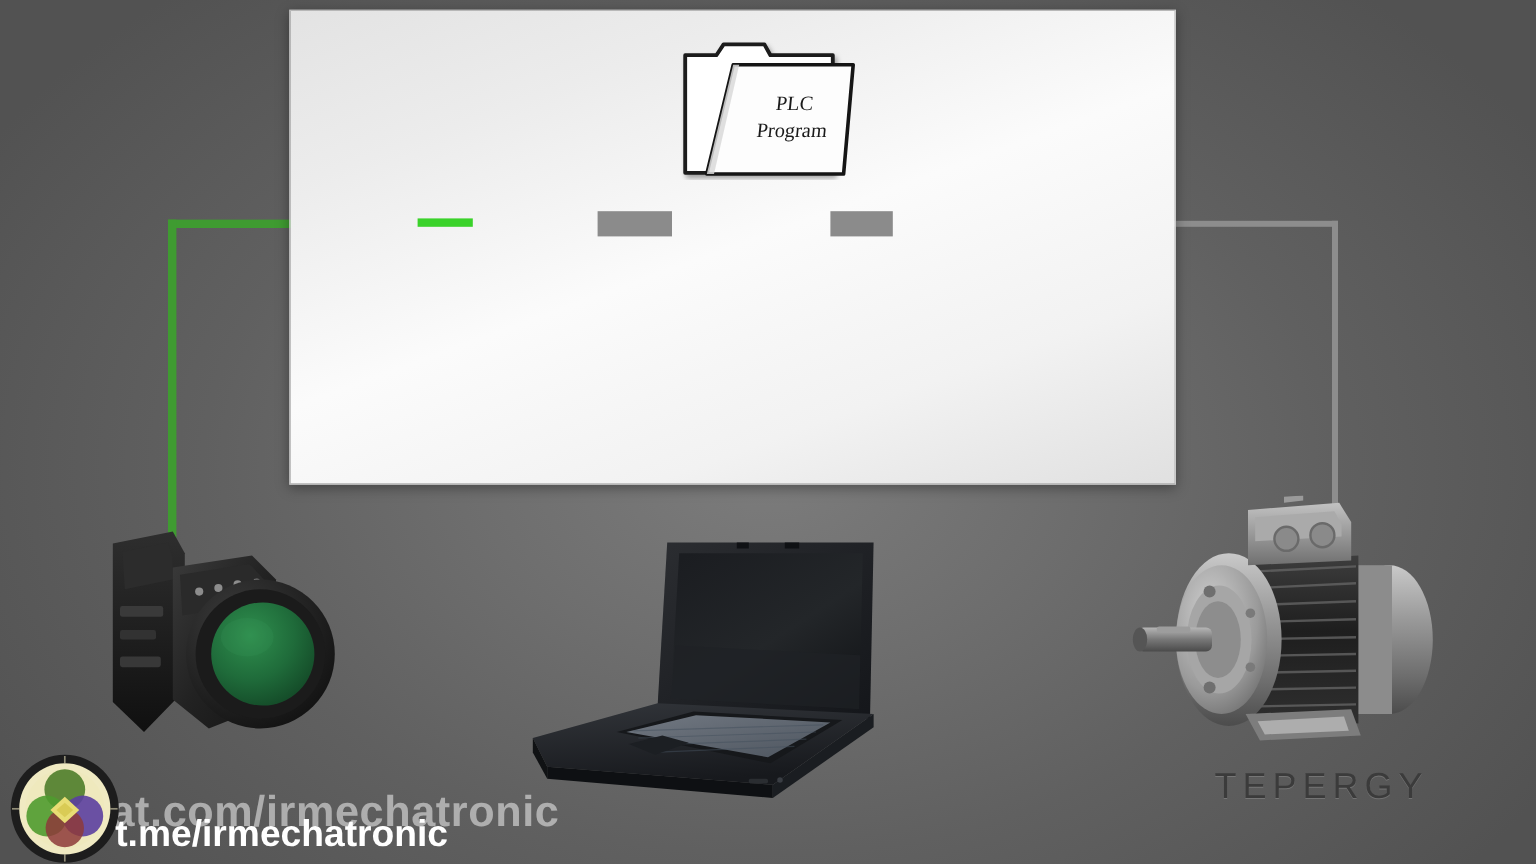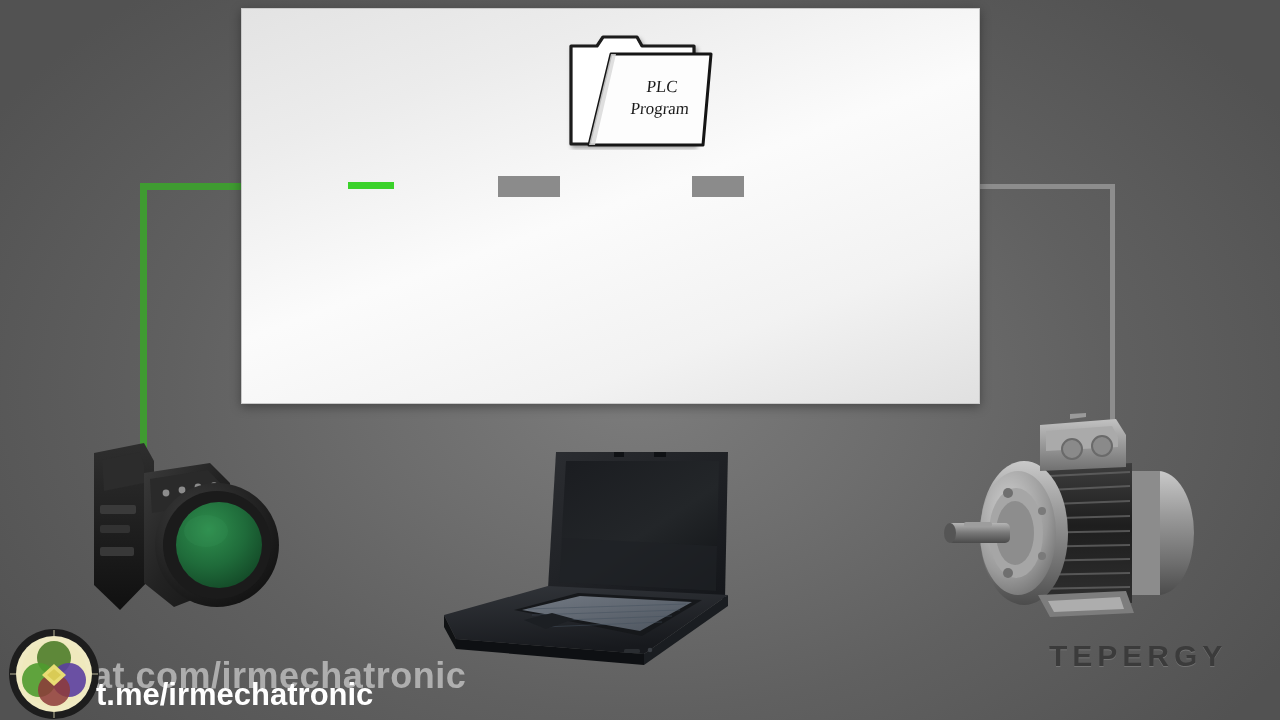--- a/index.html
+++ b/index.html
@@ -109,22 +109,22 @@
   
   #laptop{ position:absolute; left:428px; top:443px; width:320px; height:235px; z-index:4; }
   #laptop svg{ width:100%; height:100%; display:block; }
 
   
   #motor{ position:absolute; left:920px; top:413px; width:285px; height:225px; z-index:4; }
   #motor svg{ width:100%; height:100%; display:block; }
 
   
   #tepergy{
-    position:absolute; left:1049px; top:639px; z-index:9;
-    font-size:30px; font-weight:700; letter-spacing:5px;
+    position:absolute; left:1012px; top:639px; z-index:9;
+    font-size:30px; font-weight:400; letter-spacing:5px;
     color:#3b3b3b;
     text-shadow:0 1px 0 rgba(255,255,255,.16);
     user-select:none;
   }
 
   
   #watermark-aparat{
     position:absolute; left:14px; top:655px; z-index:9;
     font-size:36px; font-weight:700; letter-spacing:.5px;
     color:rgba(205,205,205,.72);

